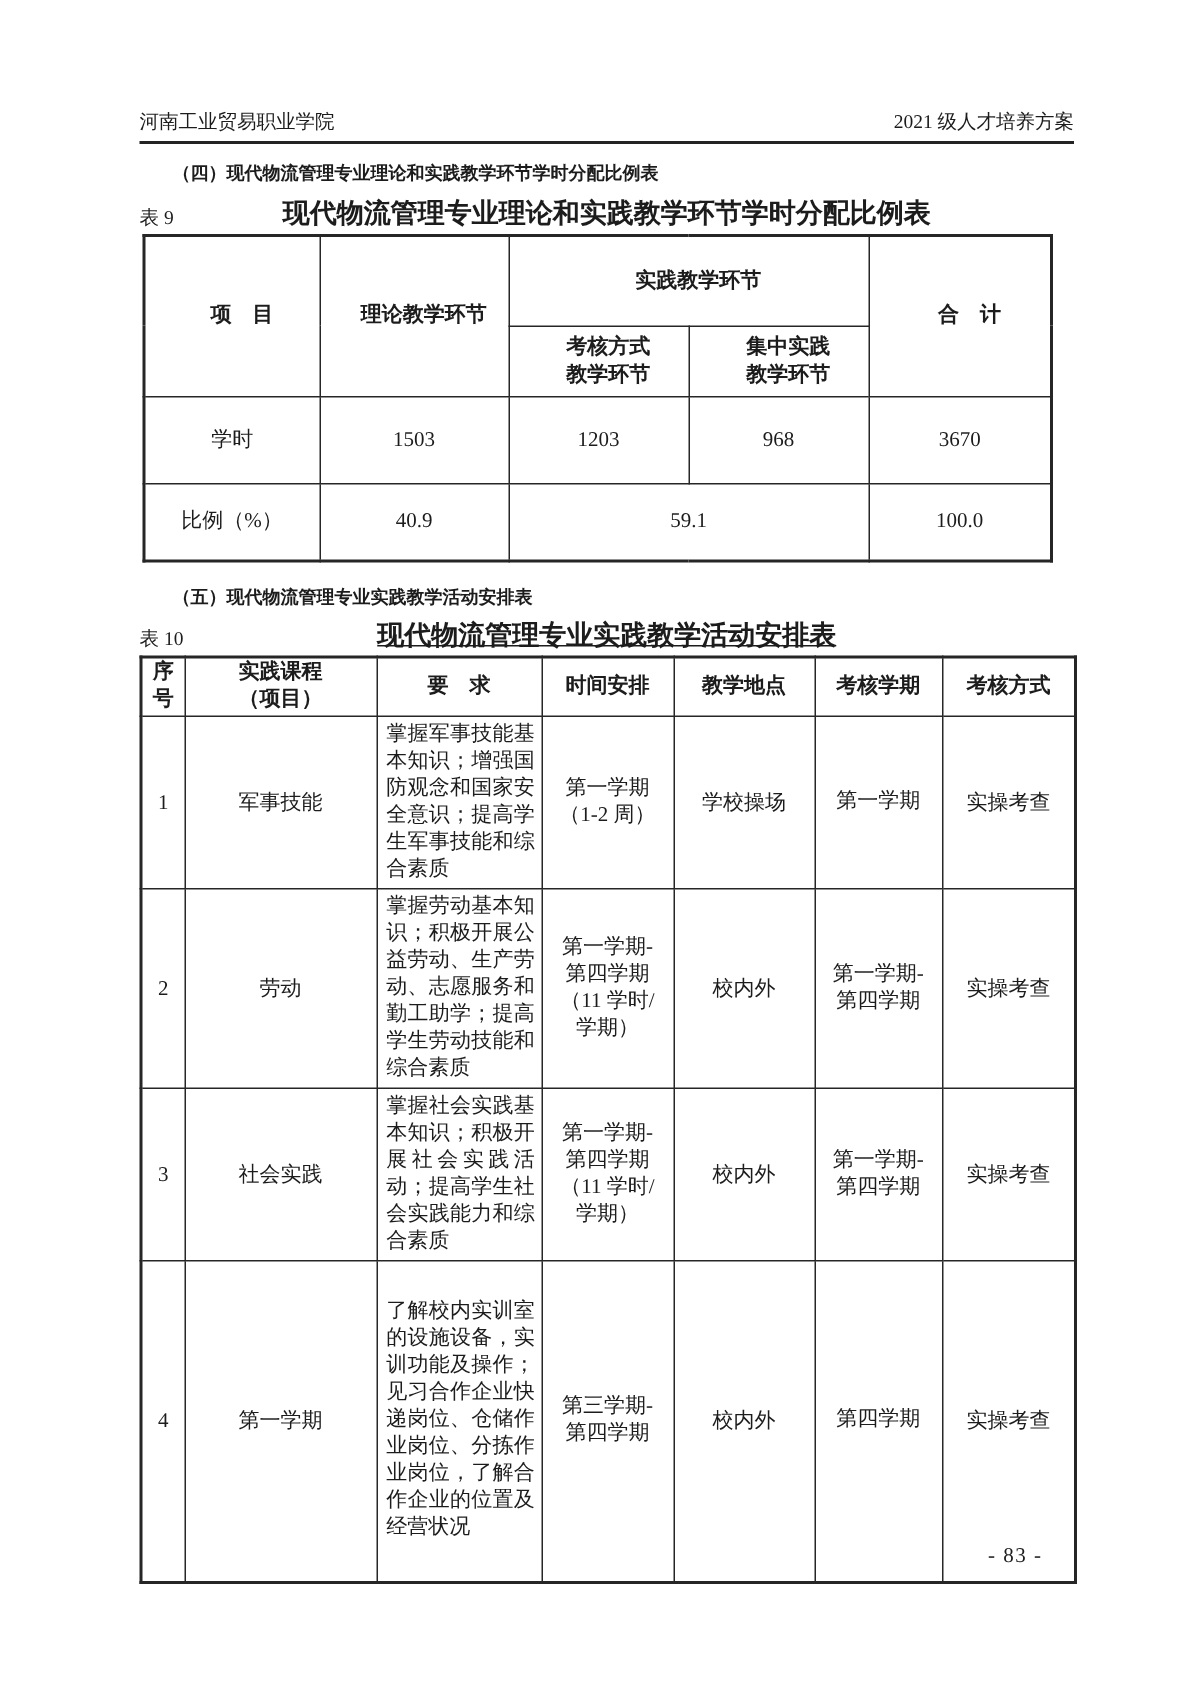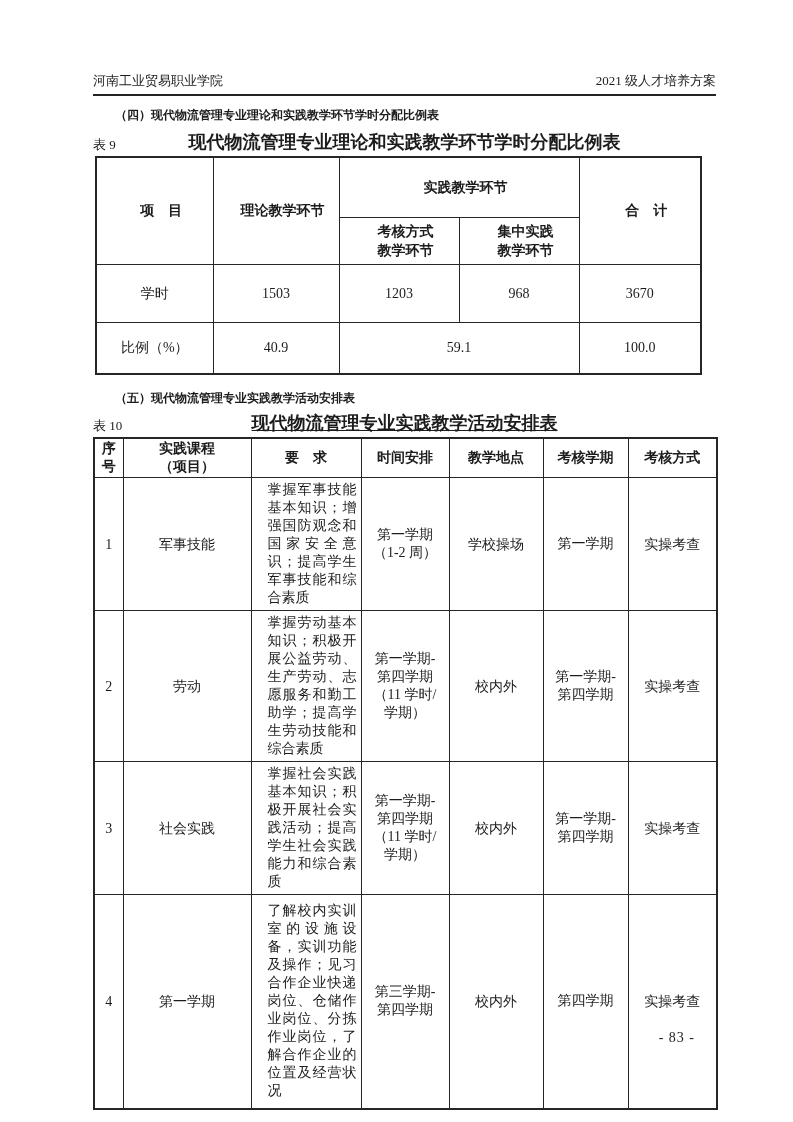--- a/index.html
+++ b/index.html
@@ -82,21 +82,21 @@
   
   .t10 { margin: 3px 0 0 93px; width: 623px; }
   .t10 thead th { height: 36px; line-height: 18px; padding: 1px 2px; }
   .t10 .row1 td { height: 110px; }
   .t10 .row2 td { height: 130px; margin-top: 10px; }
   .t10 .row3 td { height: 111px; }
   .t10 .row4 td { height: 214px; }
   .t10 td.req {
     text-align: justify;
     text-justify: inter-character;
-    padding: 3px 4px 3px 16px;
+    padding: 3px 4px 3px 6px;
     line-height: 18px;
   }
   .t10 td.mid { line-height: 18px; }
   
   .page-number {
     position: absolute;
     top: 1030px;
     right: 98px;
     font-size: 14px;
     letter-spacing: 1px;

